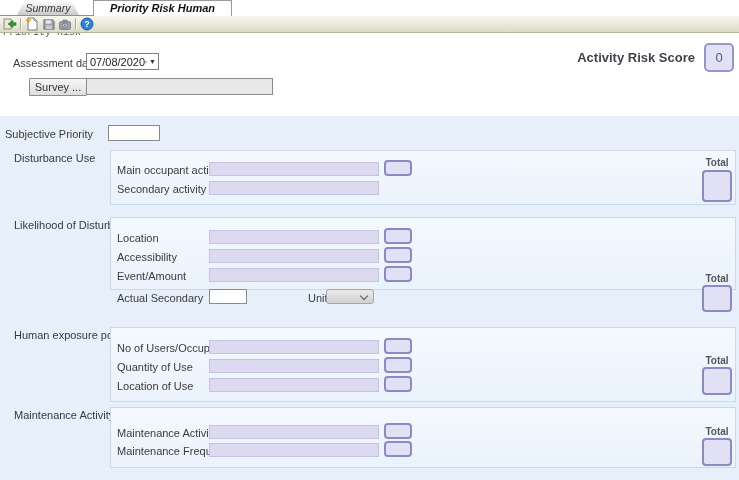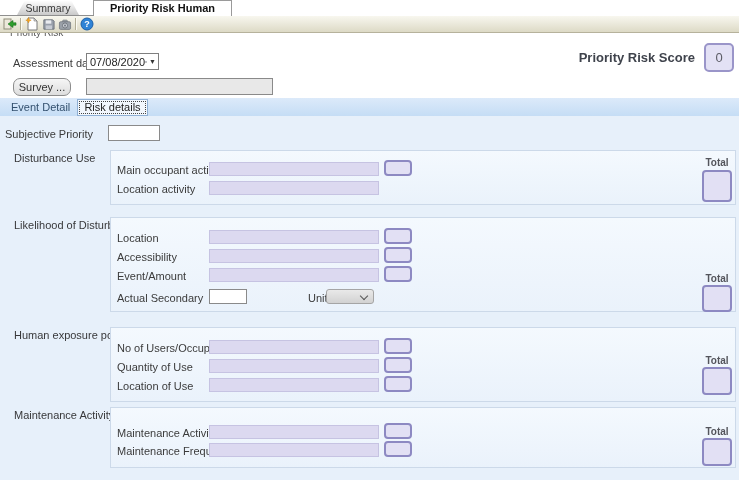--- a/index.html
+++ b/index.html
@@ -1,49 +1,49 @@
 <!DOCTYPE html>
 <html><head>
 <meta charset="utf-8">
 <style>
   * { box-sizing: border-box; margin: 0; padding: 0; }
   html,body { background:#fff; }
   .screen { position:relative; width:739px; height:480px; background:#fff; overflow:hidden;
             font-family:"Liberation Sans", sans-serif; font-size:11px; color:#3b3b3b; }
 
   
-  .tabbar { position:absolute; left:0; top:0; width:739px; height:16px; background:#fff; }
+  .tabbar { position:absolute; left:0; top:0; width:739px; height:16px; background:#fff;font-style:italic; }
   .tab-inactive { position:absolute; left:17px; top:1px; width:62px; height:14px;
     background:linear-gradient(#fdfdfd,#c9c9c9);
     clip-path:polygon(12% 0, 88% 0, 100% 100%, 0 100%);
     text-align:center; line-height:14px; color:#3a3a3a; font-size:10.5px; }
   .tab-active { position:absolute; left:93px; top:0; width:139px; height:16px; background:#fff;
     border:1px solid #9a9a9a; border-bottom:none; font-weight:bold; text-align:center; line-height:15px; color:#111; }
   .tabline { position:absolute; left:0; top:15px; width:94px; height:1px; background:#8f8f8f; }
 
   
   .toolbar { position:absolute; left:0; top:16px; width:739px; height:17px;
     background:linear-gradient(#f8f7ef,#dddac6); border-bottom:1px solid #b6b29c; }
   .tbtn { position:absolute; top:1px; width:16px; height:14px; display:flex; align-items:center; justify-content:center; }
   .tsep { position:absolute; top:2px; width:1px; height:12px; background:#b1ad97; box-shadow:1px 0 0 #fbfaf3; }
 
   
-  .clip-label { position:absolute; left:10px; top:33px; height:5px; width:120px; overflow:hidden; }
+  .clip-label { position:absolute; left:3px; top:33px; height:5px; width:120px; overflow:hidden;font-family:Liberation Mono, monospace; }
   .clip-label span { position:relative; top:-7px; font-size:10px; color:#5a5a5a; }
 
   .plabel { position:absolute; white-space:nowrap; color:#3b3b3b; }
 
   
   .datefield { position:absolute; left:86px; top:53px; width:73px; height:17px; background:#fff;
     border:1px solid #7f7f7f; display:flex; align-items:center; padding-left:3px; }
   .datefield .dval { flex:1; font-size:11px; color:#222; }
   .datefield .darrow { font-size:7px; color:#333; padding-right:2px; }
 
   .btn { position:absolute; background:linear-gradient(#f6f6f6,#dedede); border:1px solid #8d8d8d;
-    border-radius:7px; font-size:11px; color:#333; text-align:center; }
+    border-radius:1px; font-size:11px; color:#333; text-align:center;margin-left:16px; }
   .greyfield { position:absolute; background:#e8e8e8; border:1px solid #8a8a8a; }
 
   .score-label { position:absolute; left:540px; top:50px; width:155px; text-align:right;
     font-weight:bold; font-size:13px; color:#3f434c; }
   .score-box { position:absolute; left:704px; top:43px; width:30px; height:29px; background:#e3e1f5;
     border:2px solid #9a95c9; border-radius:5px; text-align:center; line-height:25px;
     font-size:13px; color:#5c5c66; }
 
   
   .subtabs { position:absolute; left:0; top:98px; width:739px; height:18px;
@@ -138,65 +138,59 @@
   <div class="datefield">
     <span class="dval">07/08/2020</span>
     <svg width="10" height="10" viewBox="0 0 10 10" style="margin-right:2px">
       <rect x="0.5" y="1.5" width="9" height="8" fill="#ffffff" stroke="#777777"></rect>
       <rect x="0.5" y="1.5" width="9" height="2.2" fill="#a9b5c9"></rect>
       <path d="M2 5.5 h6 M2 7.5 h6 M4 4 v5 M6 4 v5" stroke="#9a9a9a" stroke-width="0.7"></path>
     </svg>
     <span class="darrow">▼</span>
   </div>
 
-  <span class="score-label">Priority Risk Score</span>
+  <span class="score-label">Activity Risk Score</span>
   <div class="score-box">0</div>
 
   <div class="btn" style="left:13px; top:78px; width:58px; height:18px; line-height:16px">
     <span>Survey ...</span>
   </div>
   <div class="greyfield" style="left:86px; top:78px; width:187px; height:17px">
     <span></span>
   </div>
 
-  <div class="subtabs">
-    <span class="subtab-plain">Event Detail</span>
-    <div class="subtab-sel">
-      <span>Risk details</span>
-    </div>
-  </div>
 
   <div class="content">
 
     <span class="flabel" style="left:5px; top:12px">Subjective Priority</span>
     <div class="winput" style="left:108px; top:9px; width:52px; height:16px">
       <span></span>
     </div>
 
     <span class="sec-title" style="top:36px">Disturbance Use</span>
     <div class="section" style="top:34px; height:55px">
       <span class="flabel" style="left:6px; top:13px">Main occupant activity</span>
       <div class="lfield" style="left:98px; top:11px">
         <span></span>
       </div>
       <div class="scorebox" style="left:273px; top:9px">
         <span></span>
       </div>
-      <span class="flabel" style="left:6px; top:32px">Location activity</span>
+      <span class="flabel" style="left:6px; top:32px">Secondary activity</span>
       <div class="lfield" style="left:98px; top:30px">
         <span></span>
       </div>
       <span class="total-label" style="top:6px">Total</span>
       <div class="totalbox" style="top:19px; height:32px; line-height:28px">
         <span></span>
       </div>
     </div>
 
     <span class="sec-title" style="top:103px">Likelihood of Disturbance</span>
-    <div class="section" style="top:101px; height:95px">
+    <div class="section" style="top:101px; height:73px">
       <span class="flabel" style="left:6px; top:14px">Location</span>
       <div class="lfield" style="left:98px; top:12px">
         <span></span>
       </div>
       <div class="scorebox" style="left:273px; top:10px">
         <span></span>
       </div>
       <span class="flabel" style="left:6px; top:33px">Accessibility</span>
       <div class="lfield" style="left:98px; top:31px">
         <span></span>

